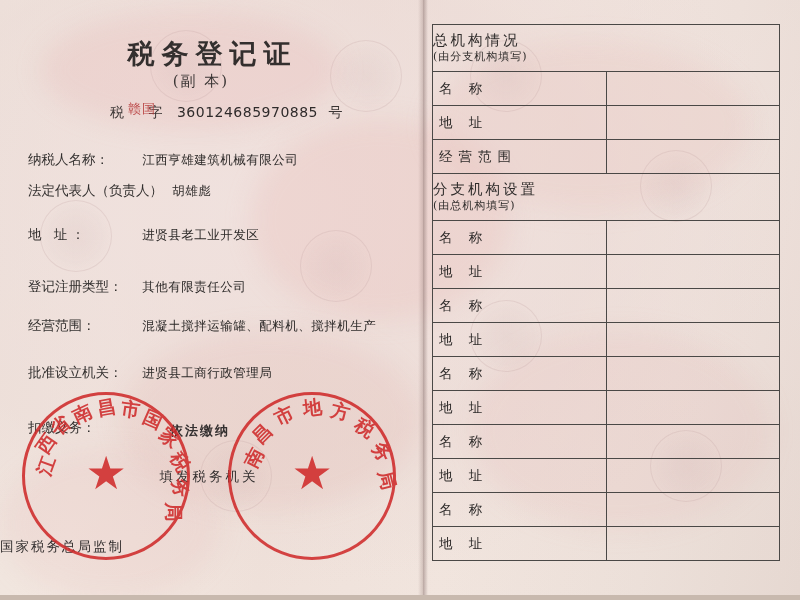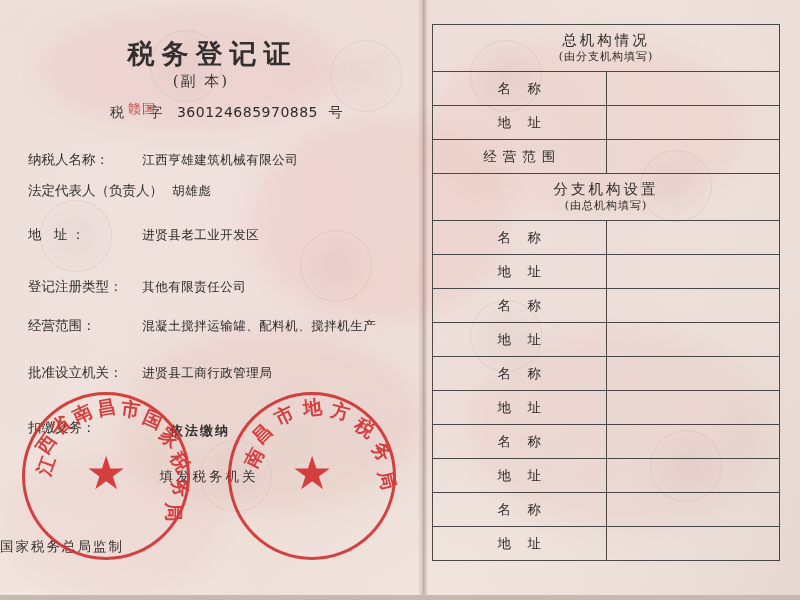--- a/index.html
+++ b/index.html
@@ -219,21 +219,20 @@
   table.reg {
     border-collapse: collapse;
     width: 100%;
     height: 100%;
     table-layout: fixed;
   }
   table.reg td {
     border: 1px solid #4a4846;
     font-size: 13.5px;
     color: #2f2c2b;
-    text-align: center;
     vertical-align: middle;
     padding: 0;
     background: transparent;
   }
   td.head {
     height: 46px;
     line-height: 1.35;
   }
   td.head .h1 { font-size: 14.5px; letter-spacing: 3px; }
   td.head .h2 { font-size: 11px; letter-spacing: 1px; }

